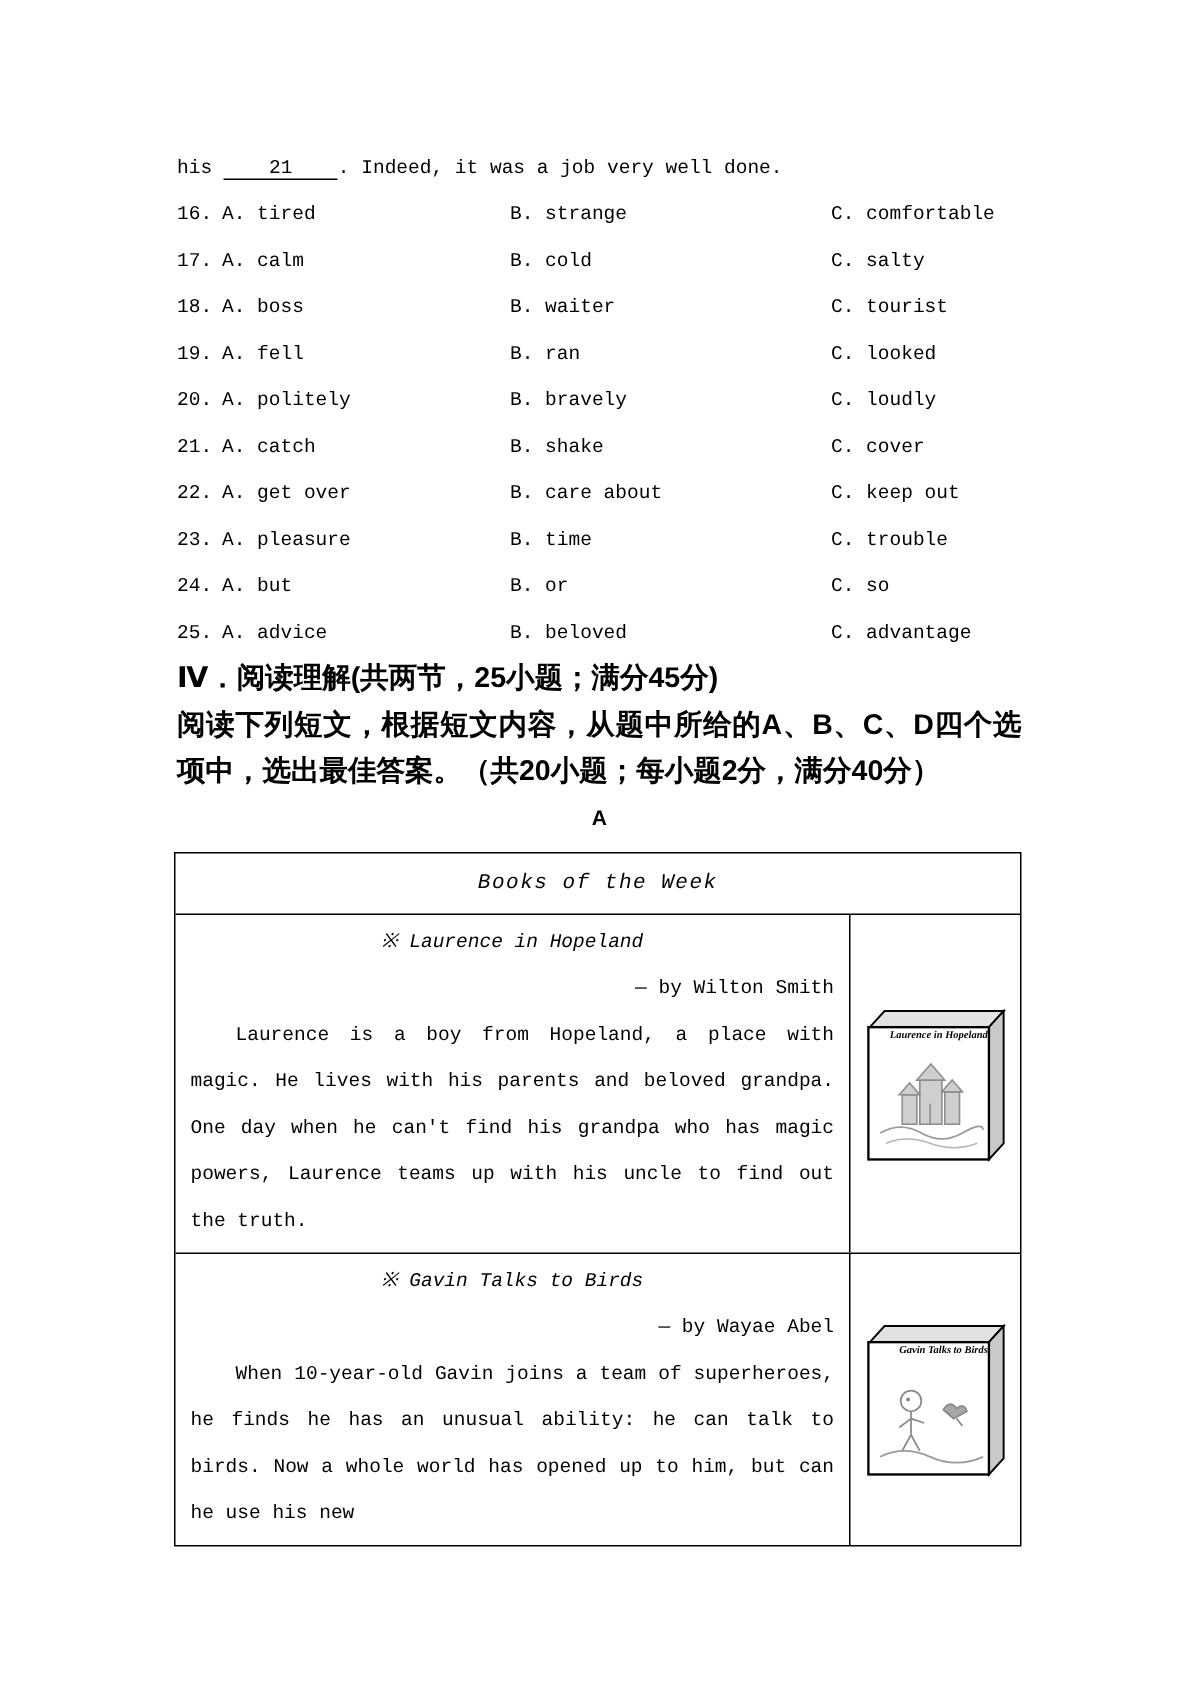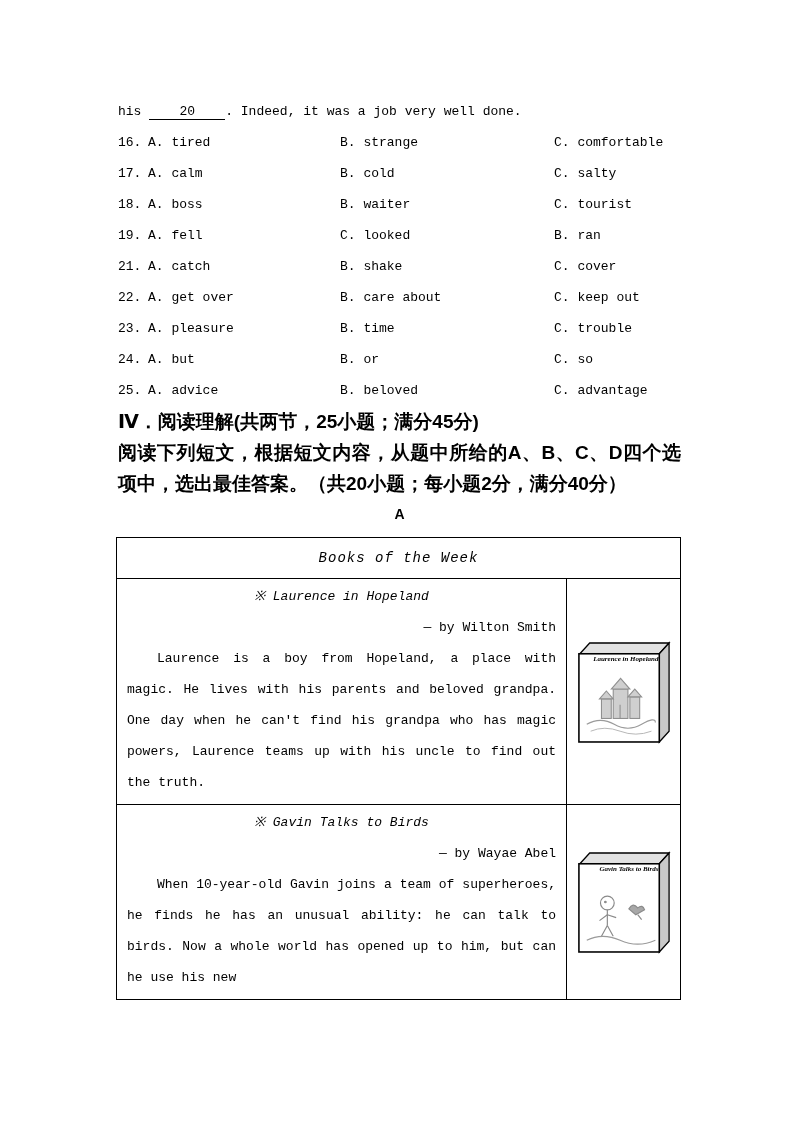--- a/index.html
+++ b/index.html
@@ -105,21 +105,21 @@
     font-weight: bold;
     font-family: "Liberation Serif", "DejaVu Serif", serif;
   }
 </style>
 </head>
 <body>
 
 <div class="page">
   <div class="content">
 
-    <div class="intro-line"><span>his</span> <span class="blank">20</span><span>. Indeed, it was a job very well done.</span></div>
+    <div class="intro-line"><span>his</span> <span class="blank">21</span><span>. Indeed, it was a job very well done.</span></div>
 
     <div class="q-row">
       <span>16.</span>
       <span>A. tired</span>
       <span>B. strange</span>
       <span>C. comfortable</span>
     </div>
     <div class="q-row">
       <span>17.</span>
       <span>A. calm</span>
@@ -128,22 +128,28 @@
     </div>
     <div class="q-row">
       <span>18.</span>
       <span>A. boss</span>
       <span>B. waiter</span>
       <span>C. tourist</span>
     </div>
     <div class="q-row">
       <span>19.</span>
       <span>A. fell</span>
+      <span>B. ran</span>
       <span>C. looked</span>
-      <span>B. ran</span>
+    </div>
+    <div class="q-row">
+      <span>20.</span>
+      <span>A. politely</span>
+      <span>B. bravely</span>
+      <span>C. loudly</span>
     </div>
     <div class="q-row">
       <span>21.</span>
       <span>A. catch</span>
       <span>B. shake</span>
       <span>C. cover</span>
     </div>
     <div class="q-row">
       <span>22.</span>
       <span>A. get over</span>

